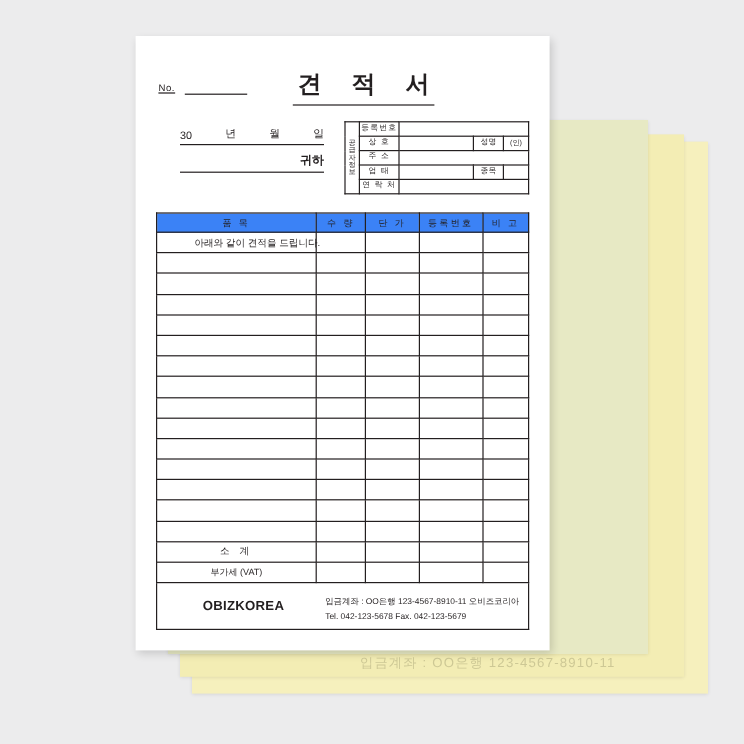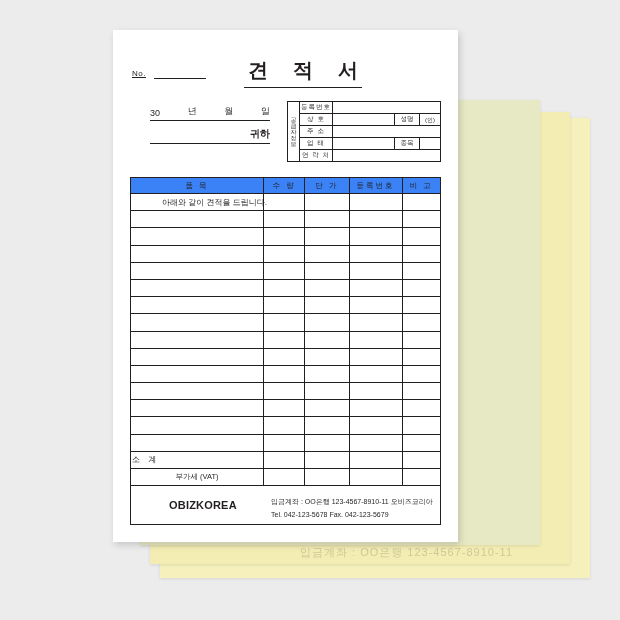--- a/index.html
+++ b/index.html
@@ -241,21 +241,21 @@
   table.items td {
     height: 14.2px;
     border: 0.6px solid #231f20;
   }
   .col-item { width: 44%; }
   .col-qty { width: 13%; }
   .col-price { width: 14%; }
   .col-amount { width: 17%; }
   .col-note { width: 12%; }
   .sum-label {
-    text-align: left;
+    text-align: center;
     font-size: 8px;
     letter-spacing: 3px;
     font-weight: normal;
   }
   .vat-label {
     text-align: center;
     font-size: 7.5px;
   }
 
   

